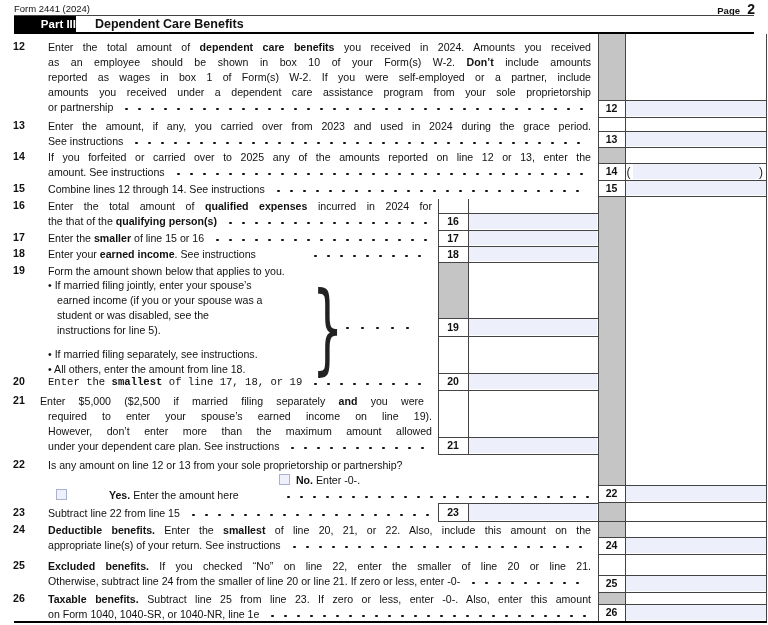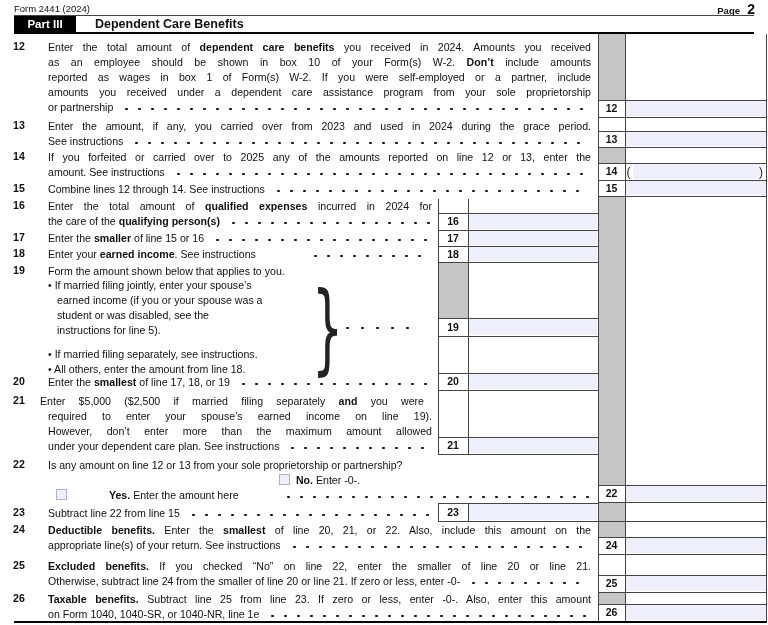--- a/index.html
+++ b/index.html
@@ -35,21 +35,21 @@
 </head>
 <body>
 
 <div id="page">
 
   <div class="abs small" style="left:14px;top:3px;">Form 2441 (2024)</div>
   <div class="abs small" style="right:28px;top:5px;font-weight:bold;">Page</div>
   <div class="abs bignum" style="right:13px;top:1px;">2</div>
 
   <div class="hrule" style="left:14px;top:15px;width:740px;height:1px;"></div>
-  <div class="abs partbox" style="left:14px;top:16px;width:62px;height:16px;">Part III</div>
+  <div class="abs partbox" style="left:14px;top:16px;width:62px;height:16px;text-align:right;">Part III</div>
   <div class="abs parttitle" style="left:95px;top:17px;">Dependent Care Benefits</div>
   <div class="hrule thick" style="left:14px;top:31.5px;width:740px;height:2.5px;"></div>
 
   <div class="brace" style="left:312px;top:281px;">}</div>
 
   <div class="abs" style="left:340px;top:326px;width:76px;height:4px;
        background-image:radial-gradient(circle,#111 1.05px,rgba(0,0,0,0) 1.35px);
        background-size:15px 4px;background-repeat:repeat-x;"></div>
 
   <div class="hrule thick" style="left:14px;top:621px;width:753px;height:2px;"></div>
@@ -75,21 +75,21 @@
       <span class="ldr"></span>
     </div>
     <div class="lnum" style="left: 13px; top: 182px;">15</div>
     <div class="row" style="left: 48px; top: 182px; width: 543px;">
       <span class="txt"><span>Combine lines 12 through 14. See instructions</span></span>
       <span class="ldr"></span>
     </div>
     <div class="lnum" style="left: 13px; top: 199px;">16</div>
     <div class="jrow" style="left: 48px; top: 199px; width: 384px;"><span>Enter the total amount of </span><b>qualified expenses</b><span> incurred in 2024 for</span></div>
     <div class="row" style="left: 48px; top: 214px; width: 384px;">
-      <span class="txt"><span>the care of the </span><b>qualifying person(s)</b></span>
+      <span class="txt"><span>the that of the </span><b>qualifying person(s)</b></span>
       <span class="ldr"></span>
     </div>
     <div class="lnum" style="left: 13px; top: 231px;">17</div>
     <div class="row" style="left: 48px; top: 231px; width: 384px;">
       <span class="txt"><span>Enter the </span><b>smaller</b><span> of line 15 or 16</span></span>
       <span class="ldr"></span>
     </div>
     <div class="lnum" style="left: 13px; top: 247px;">18</div>
     <div class="row" style="left: 48px; top: 247px; width: 384px; gap: 46px;">
       <span class="txt"><span>Enter your </span><b>earned income</b><span>. See instructions</span></span>
@@ -111,21 +111,21 @@
     <div class="row" style="left: 57px; top: 323px; width: 246px;">
       <span class="txt"><span>instructions for line 5).</span></span>
     </div>
     <div class="row" style="left: 48px; top: 347px; width: 265px;">
       <span class="txt"><span>• If married filing separately, see instructions.</span></span>
     </div>
     <div class="row" style="left: 48px; top: 362px; width: 265px;">
       <span class="txt"><span>• All others, enter the amount from line 18.</span></span>
     </div>
     <div class="lnum" style="left: 13px; top: 375px;">20</div>
-    <div class="row" style="left: 48px; top: 375px; width: 384px;">
+    <div class="row" style="left: 48px; top: 375px; width: 384px; font-family: Liberation Mono, monospace;">
       <span class="txt"><span>Enter the </span><b>smallest</b><span> of line 17, 18, or 19</span></span>
       <span class="ldr"></span>
     </div>
     <div class="lnum" style="left: 13px; top: 394px;">21</div>
     <div class="jrow" style="left: 40px; top: 394px; width: 384px;"><span>Enter $5,000 ($2,500 if married filing separately </span><b>and</b><span> you were</span></div>
     <div class="jrow" style="left: 48px; top: 409px; width: 384px;"><span>required to enter your spouse’s earned income on line 19).</span></div>
     <div class="jrow" style="left: 48px; top: 424px; width: 384px;"><span>However, don’t enter more than the maximum amount allowed</span></div>
     <div class="row" style="left: 48px; top: 439px; width: 384px;">
       <span class="txt"><span>under your dependent care plan. See instructions</span></span>
       <span class="ldr"></span>

